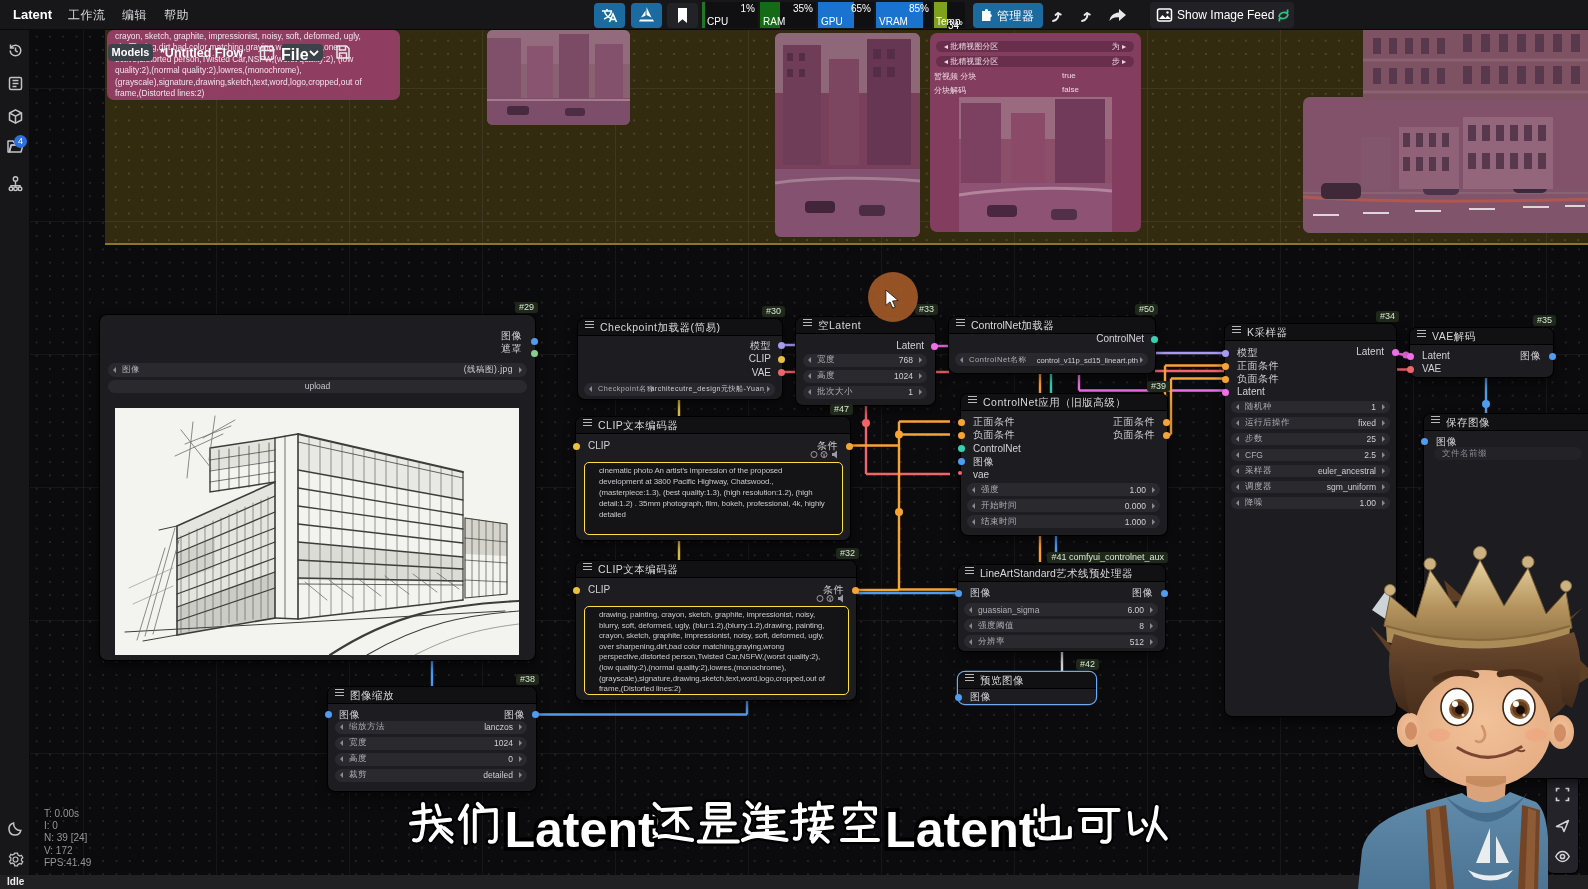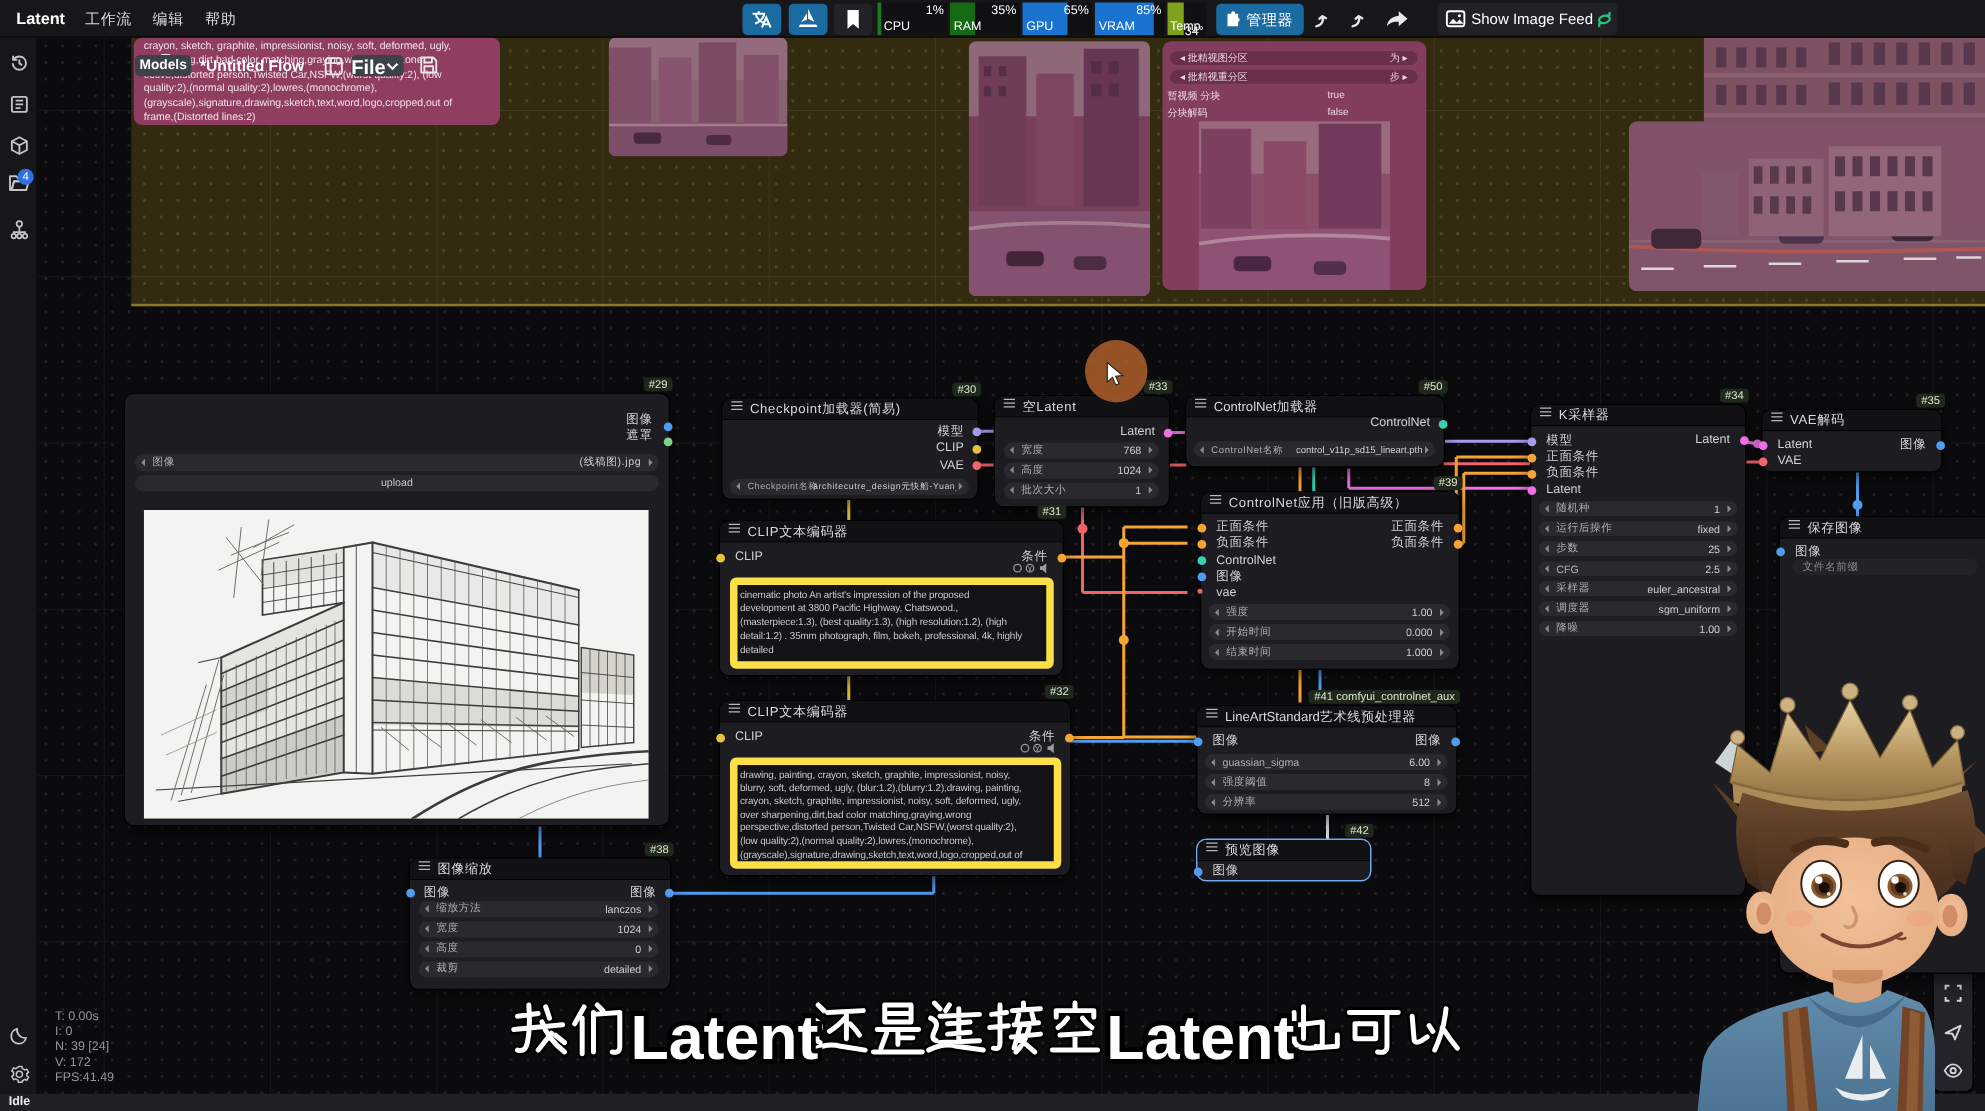--- a/index.html
+++ b/index.html
@@ -29,21 +29,21 @@
 .bars i{display:block;height:1.4px;background:#b9b9bd;margin:1.6px 0}
 .badge{position:absolute;top:-13px;right:-3px;font-size:9px;line-height:11px;color:#d7e6d2;background:#20281c;padding:0 4px;border-radius:3px;white-space:nowrap;z-index:4}
 .prt{position:absolute;font-size:10px;color:#d2d2d6;white-space:nowrap;line-height:10px}
 .dot{position:absolute;width:7px;height:7px;border-radius:50%;z-index:5}
 .w{position:absolute;background:#29292e;border-radius:7px;font-size:8.5px;color:#aeaeb4;overflow:hidden;white-space:nowrap}
 .w .lab{position:absolute;left:14px;top:50%;transform:translateY(-50%)}
 .w .val{position:absolute;right:14px;top:50%;transform:translateY(-50%);color:#cfcfd4;max-width:72%;overflow:hidden;white-space:nowrap}
 .w .al,.w .ar{position:absolute;top:50%;width:0;height:0;border:3.2px solid transparent}
 .w .al{left:5px;border-left:none;border-right-color:#8a8a90;transform:translateY(-50%)}
 .w .ar{right:5px;border-right:none;border-left-color:#8a8a90;transform:translateY(-50%)}
-.tbox{position:absolute;background:#141417;border:6px solid #fde047;border-radius:5px;color:#c9c9ce;font-size:9px;line-height:10.3px;padding:3px 2px;letter-spacing:-.1px;overflow:hidden}
+.tbox{position:absolute;background:#141417;border:1px solid #fde047;border-radius:5px;color:#c9c9ce;font-size:9px;line-height:10.3px;padding:3px 14px;letter-spacing:-.1px;overflow:hidden}
 svg{display:block}
 #wires{position:absolute;left:0;top:0;z-index:2}
 .cjk{letter-spacing:.5px}
 </style></head>
 <body>
 <div id="canvas">
   <div id="strip">
    <div class="abs" style="left:2px;top:0;width:293px;height:70px;background:rgba(150,62,103,.95);border-radius:7px;color:#f2e3ea;font-size:8.4px;line-height:11.4px;padding:1px 8px;overflow:hidden;white-space:nowrap">crayon, sketch, graphite, impressionist, noisy, soft, deformed, ugly,<br>sharpening,dirt,bad color matching,graying,wrong persp,one,<br>ective,distorted person,Twisted Car,NSFW,(worst quality:2), (low<br>quality:2),(normal quality:2),lowres,(monochrome),<br>(grayscale),signature,drawing,sketch,text,word,logo,cropped,out of<br>frame,(Distorted lines:2)</div>
    <svg class="abs" style="left:382px;top:0;border-radius:6px;filter:brightness(.93) saturate(.92)" width="143" height="95" viewBox="0 0 143 95">
         <rect width="143" height="95" fill="#96687a"></rect>
@@ -455,21 +455,21 @@
       <i class="ar"></i>
     </div>
  <div class="w" style="left:7px;top:68.5px;width:124px;height:13px">
       <i class="al"></i>
       <span class="lab cjk">批次大小</span>
       <span class="val">1</span>
       <i class="ar"></i>
     </div>
 </div>
 <div class="node" style="left:576px;top:417px;width:274px;height:123px">
- <div class="badge">#31</div>
+ <div class="badge">#47</div>
  <div class="nh"><span class="bars"><i></i><i></i><i></i></span><b class="cjk">CLIP文本编码器</b></div>
  <span class="prt" style="left:12px;top:24px">CLIP</span>
     <span class="dot" style="left:-3px;top:25.5px;background:#e9c23d"></span>
  <span class="prt cjk" style="right:12px;top:24px">条件</span>
     <span class="dot" style="right:-3px;top:25.5px;background:#f7a437"></span>
  <span class="prt" style="right:10px;top:33px">
       <svg width="30" height="9" viewBox="0 0 30 9">
         <g fill="none" stroke="#9a9aa0" stroke-width="1">
           <circle cx="4" cy="4.5" r="3"></circle>
           <circle cx="14" cy="4.5" r="3"></circle>

